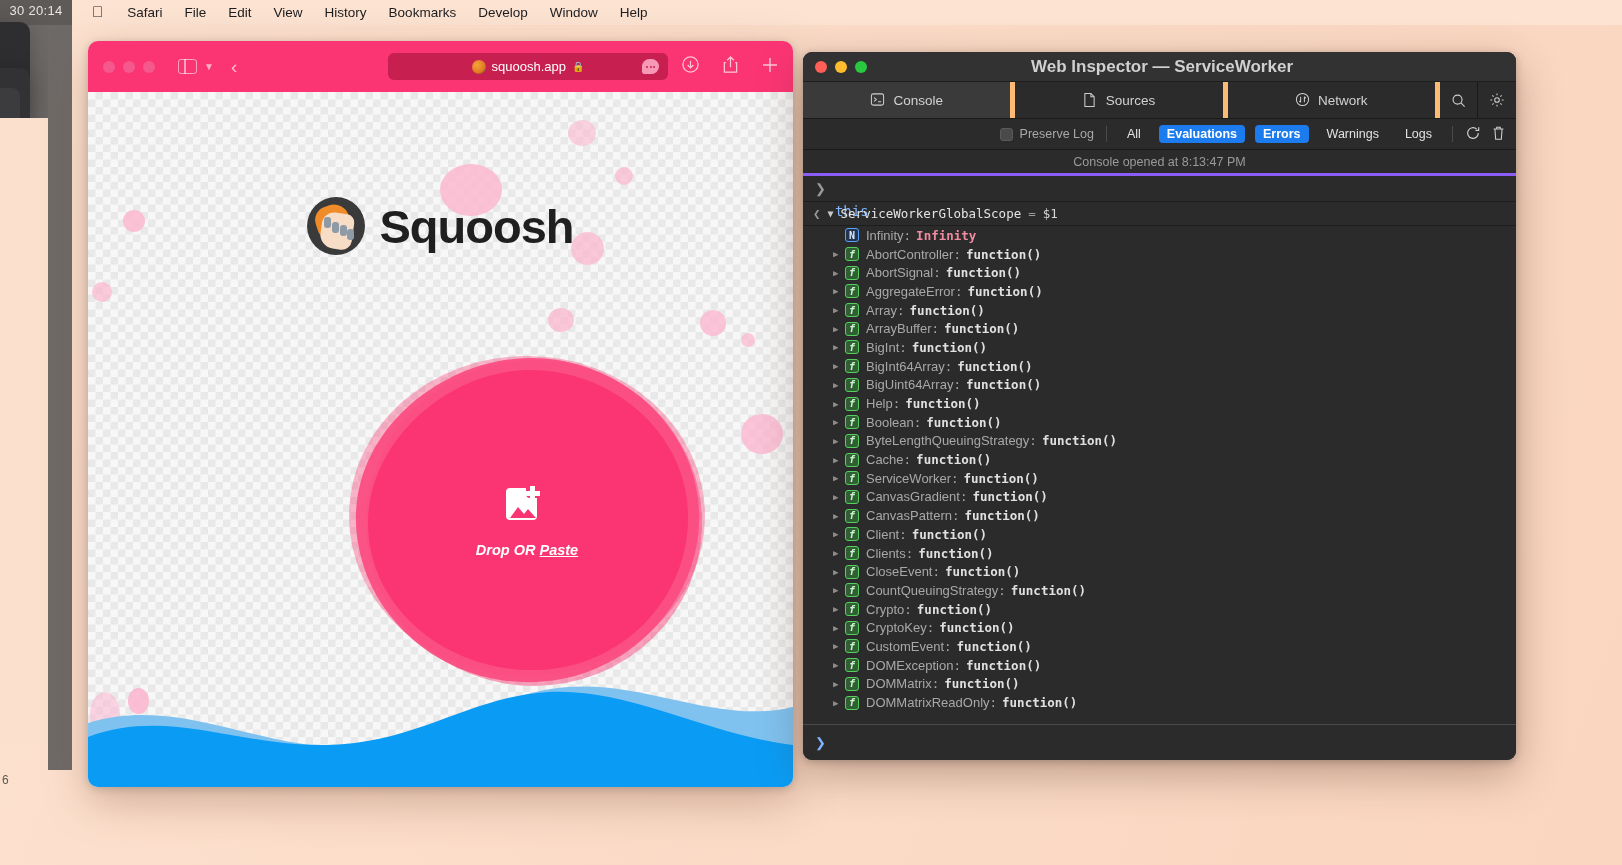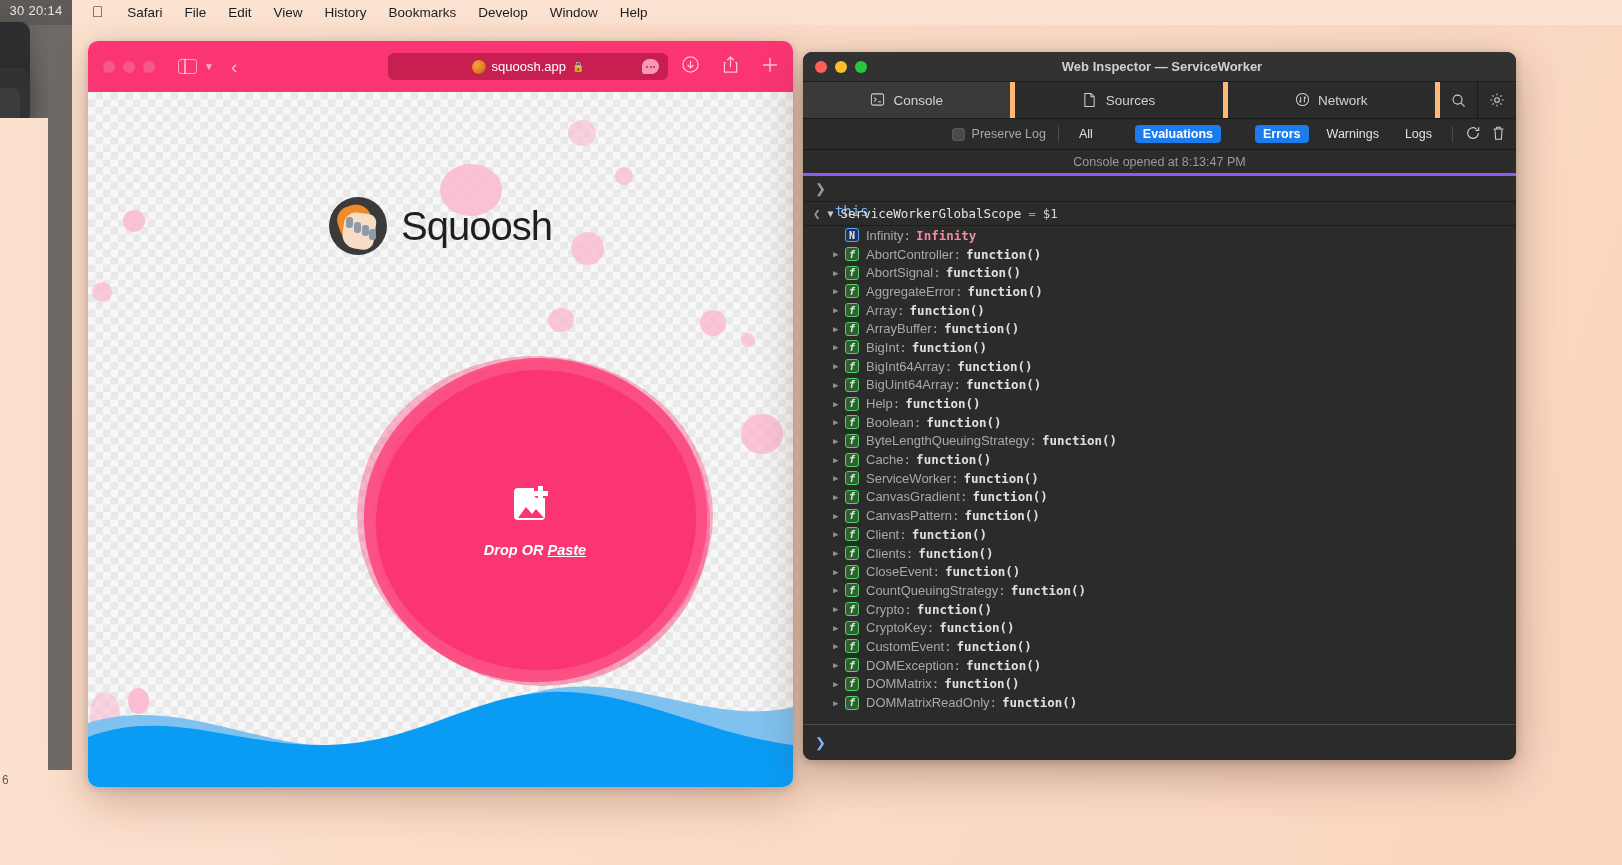--- a/index.html
+++ b/index.html
@@ -128,24 +128,24 @@
     position: absolute; left: 9px; top: 8px; width: 34px; height: 34px;
     background: #f08b2a; border-radius: 40% 45% 35% 40%;
     transform: rotate(-18deg);
   }
   #logo-hand {
     position: absolute; left: 14px; top: 16px; width: 32px; height: 36px;
     background: #f7dcc6; border-radius: 12px 8px 10px 14px;
     transform: rotate(8deg);
   }
   .nail { position:absolute; width:7px; height:11px; background:#8e9aa6; border-radius:3px; }
-  #logo-text { font-size: 40px; font-weight: 400; letter-spacing: -1px; color: #1f1f1f; text-align: right; }
+  #logo-text { font-size: 47px; font-weight: 700; letter-spacing: -1px; color: #1f1f1f; text-align: right; }
 
   #drop-blob {
-    position: absolute; left: 264px; top: 256px; width: 366px; height: 346px;
+    position: absolute; left: 256px; top: 256px; width: 366px; height: 346px;
   }
   #drop-inner {
     position: absolute; inset: 0;
     display: flex; flex-direction: column; align-items: center; justify-content: center;
     gap: 18px;
   }
   #add-image-icon { width: 46px; height: 40px; position: relative; }
   #drop-text { color: #fff; font-size: 14.5px; font-style: italic; font-weight: 600; }
   #drop-text u { text-decoration: underline; }
 
@@ -164,21 +164,21 @@
     height: 30px; background: #323232;
     display: flex; align-items: center; position: relative;
     border-bottom: 1px solid #1d1d1d;
   }
   #insp-titlebar .traffic { margin-left: 12px; }
   #insp-titlebar .tl.red { background: #ff5f57; }
   #insp-titlebar .tl.yellow { background: #febc2e; }
   #insp-titlebar .tl.green { background: #28c840; }
   #insp-title {
     position:absolute; left:5px; right:0; text-align:center;
-    font-size: 13px; font-weight: 700; color: #d0d0d0;
+    font-size: 17px; font-weight: 700; color: #d0d0d0;
   }
   #insp-tabs {
     height: 37px; display: flex; align-items: stretch;
     background: #2b2b2b; border-bottom: 1px solid #1a1a1a;
   }
   .insp-tab {
     flex: 1; display: flex; align-items: center; justify-content: center; gap: 8px;
     font-size: 13.5px; color: #d2d2d2;
     border-right: 5px solid #fdba74;
   }
@@ -192,21 +192,21 @@
     display: flex; align-items: center; justify-content: flex-end;
     gap: 10px; padding-right: 10px; font-size: 12.5px;
   }
   #preserve-wrap { display:flex; align-items:center; gap:7px; color:#a8a8a8; }
   #preserve-box {
     width: 13px; height: 13px; border-radius: 3px;
     background: #4a4a4a; border: 1px solid #5a5a5a;
   }
   .fdiv { width:1px; height:16px; background:#4a4a4a; margin:0 2px; }
   .fbtn { padding: 2px 8px; border-radius: 4px; color: #e2e2e2; }
-  .fbtn.on { background: #1c7ced; color: #fff; font-weight: 600; margin-left: 24px; }
+  .fbtn.on { background: #1c7ced; color: #fff; font-weight: 600; }
 
   #console-note {
     height: 26px; display:flex; align-items:center; justify-content:center;
     font-size: 12.5px; color: #9a9a9a;
     background: #2b2b2b; border-bottom: 3px solid #8b5cf6;
   }
   #eval-row {
     height: 26px; display:flex; align-items:center; gap: 9px;
     padding-left: 12px; background: #2b2b2b;
     border-bottom: 1px solid #1d1d1d;

